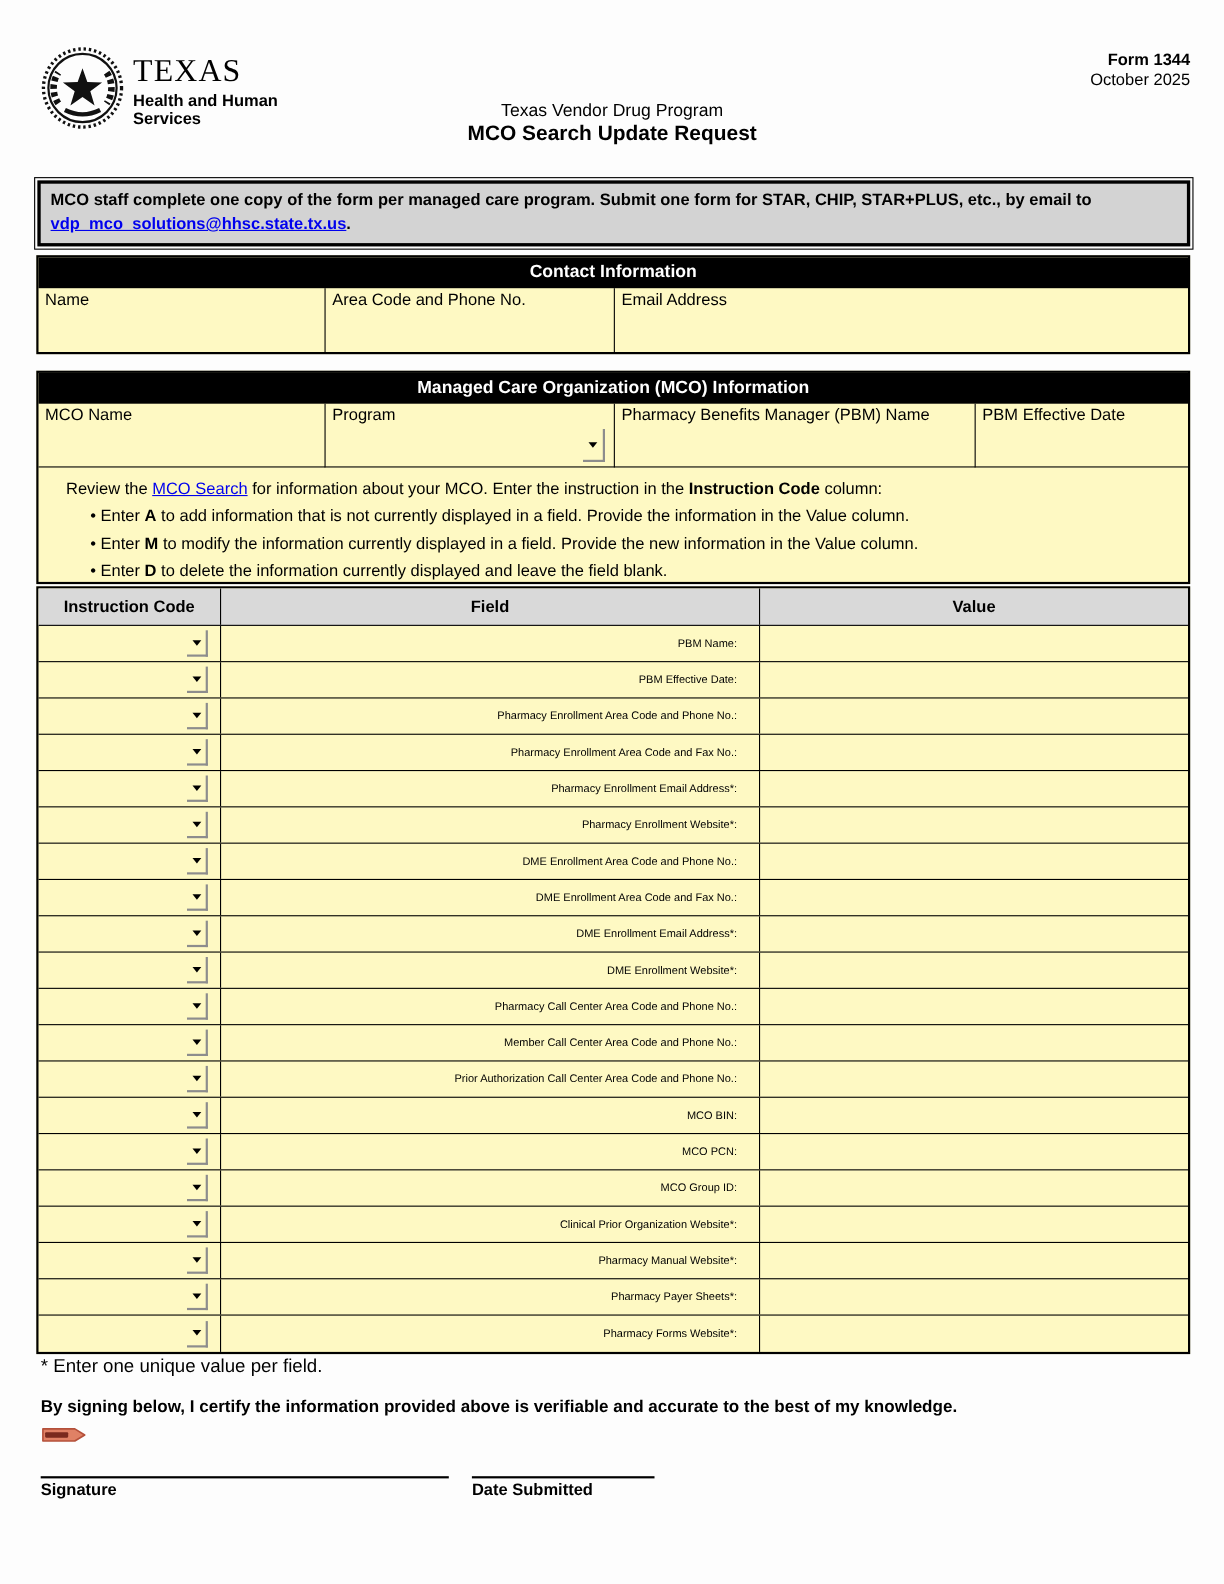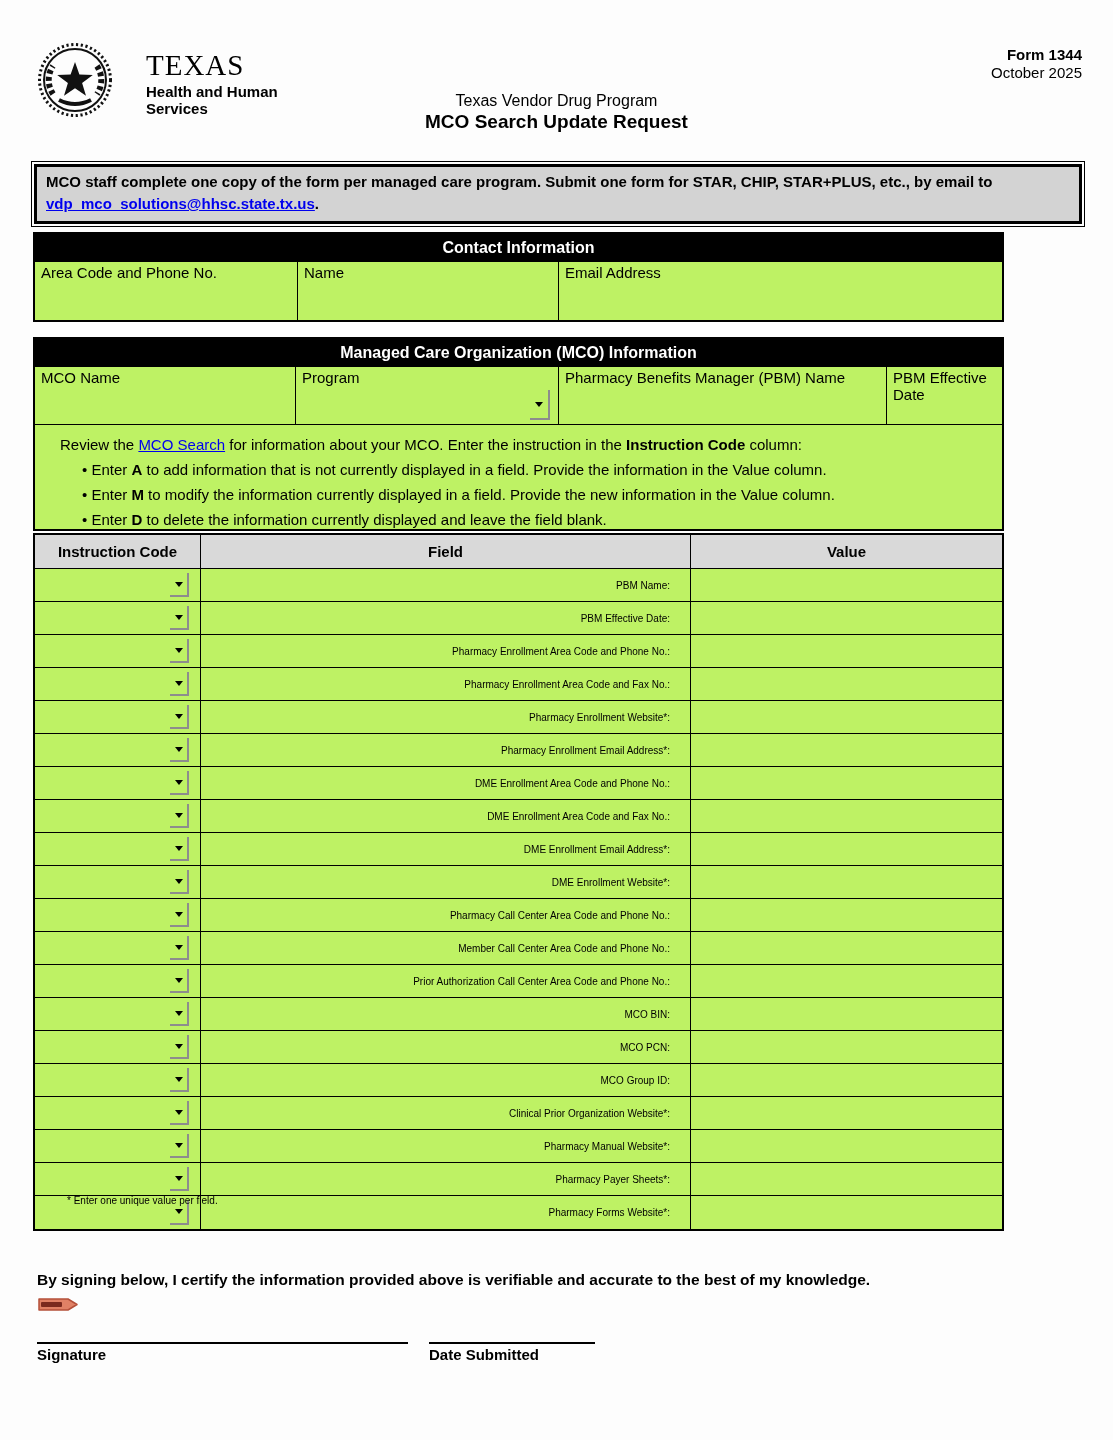--- a/index.html
+++ b/index.html
@@ -4,21 +4,21 @@
 <style>
   * { margin:0; padding:0; box-sizing:border-box; }
   html,body { background:#e9e9e9; }
   .page {
     position:relative; width:1113px; height:1440px; margin:0 auto;
     background:#fdfdfd; color:#000;
     font-family:"Liberation Sans", sans-serif; overflow:hidden;
   }
 
   
-  .logo-block { position:absolute; left:37px; top:42px; display:flex; align-items:flex-start;gap:25px; }
+  .logo-block { position:absolute; left:37px; top:42px; display:flex; align-items:flex-start; }
   .seal { width:76px; height:76px; }
   .logo-text { margin-left:8px; padding-top:9px; }
   .logo-texas { font-family:"Liberation Serif", serif; font-size:29px; letter-spacing:1px; line-height:1; font-weight:500; }
   .logo-hhs { font-size:15px; font-weight:bold; line-height:17px; margin-top:3px; }
 
   .form-meta { position:absolute; right:31px; top:46px; text-align:right; font-size:15px; line-height:18px; }
   .form-number { font-weight:bold; }
 
   .title-block { position:absolute; left:0; right:0; top:92px; text-align:center; }
   .program-title { font-size:16px; }
@@ -26,21 +26,21 @@
 
   
   .instruction-box {
     position:absolute; left:34px; top:164px; width:1048px;
     background:#d3d3d3; border:3px solid #000; outline:1px solid #000; outline-offset:2px;
     padding:4px 9px 6px; font-size:15px; font-weight:bold; line-height:22px;
   }
   a.email-link, a.doc-link { color:#0000ee; text-decoration:underline; cursor:pointer; }
 
   
-  .tbl { position:absolute; left:33px; width:971px; border:2px solid #000; background:#bef264; }
+  .tbl { position:absolute; left:33px; width:1049px; border:2px solid #000; background:#fef9c3; }
   .bar { height:28px; background:#000; color:#fff; font-weight:bold; font-size:16px; text-align:center; line-height:27px; }
   .frow { display:flex; }
   .fcell { font-size:15px; padding:2px 6px; border-right:1px solid #000; position:relative; }
   .fcell:last-child { border-right:none; }
 
   .contact-tbl { top:232px; }
   .contact-tbl .fcell { height:58px; }
   .c-name { width:261px; } .c-phone { width:263px; } .c-email { flex:1; }
 
   .mco-tbl { top:337px; }
@@ -69,21 +69,21 @@
   .trow { display:flex; height:33px; border-bottom:1px solid #000; }
   .trow:last-child { border-bottom:none;justify-content:space-between; }
   .tcell { border-right:1px solid #000; display:flex; align-items:center; }
   .tcell:last-child { border-right:none; }
   .code-cell { justify-content:flex-end; padding-right:11px; }
   .code-cell .dd { height:24px; width:19px; }
   .field-cell { justify-content:flex-end; padding-right:20px; font-size:10px; }
   .value-cell { cursor:text; }
 
   
-  .footnote { position:absolute; left:37px; top:1195px; font-size:10px;margin-left:30px; }
+  .footnote { position:absolute; left:37px; top:1232px; font-size:17px; }
   .certification { position:absolute; left:37px; top:1271px; font-size:15.5px; font-weight:bold; }
   .sign-tag { position:absolute; left:37px; top:1297px; width:42px; height:15px; cursor:pointer; }
 
   .sig-area { position:absolute; left:37px; top:1342px; display:flex; }
   .sig-line { border-top:2px solid #000; font-size:15px; font-weight:bold; padding-top:2px; }
   .sig-signature { width:371px; }
   .sig-date { width:166px; margin-left:21px; }
 </style>
 </head>
 <body>
@@ -118,22 +118,22 @@
     <div class="form-title">MCO Search Update Request</div>
   </div>
 
   <div class="instruction-box">
     <span>MCO staff complete one copy of the form per managed care program. Submit one form for STAR, CHIP, STAR+PLUS, etc., by email to </span><a class="email-link">vdp_mco_solutions@hhsc.state.tx.us</a><span>.</span>
   </div>
 
   <div class="tbl contact-tbl">
     <div class="bar">Contact Information</div>
     <div class="frow">
+      <div class="fcell c-name"><span>Name</span></div>
       <div class="fcell c-phone"><span>Area Code and Phone No.</span></div>
-      <div class="fcell c-name"><span>Name</span></div>
       <div class="fcell c-email"><span>Email Address</span></div>
     </div>
   </div>
 
   <div class="tbl mco-tbl">
     <div class="bar">Managed Care Organization (MCO) Information</div>
     <div class="frow mco-row">
       <div class="fcell m-name"><span>MCO Name</span></div>
       <div class="fcell m-program">
         <span>Program</span>
@@ -200,31 +200,31 @@
       <div class="tcell field-cell col-field">Pharmacy Enrollment Area Code and Fax No.:</div>
       <div class="tcell value-cell col-value"></div>
     </div>
 
     <div class="trow">
       <div class="tcell code-cell col-code">
         <span class="dd">
               <span class="dd-arrow"></span>
             </span>
       </div>
+      <div class="tcell field-cell col-field">Pharmacy Enrollment Email Address*:</div>
+      <div class="tcell value-cell col-value"></div>
+    </div>
+
+    <div class="trow">
+      <div class="tcell code-cell col-code">
+        <span class="dd">
+              <span class="dd-arrow"></span>
+            </span>
+      </div>
       <div class="tcell field-cell col-field">Pharmacy Enrollment Website*:</div>
-      <div class="tcell value-cell col-value"></div>
-    </div>
-
-    <div class="trow">
-      <div class="tcell code-cell col-code">
-        <span class="dd">
-              <span class="dd-arrow"></span>
-            </span>
-      </div>
-      <div class="tcell field-cell col-field">Pharmacy Enrollment Email Address*:</div>
       <div class="tcell value-cell col-value"></div>
     </div>
 
     <div class="trow">
       <div class="tcell code-cell col-code">
         <span class="dd">
               <span class="dd-arrow"></span>
             </span>
       </div>
       <div class="tcell field-cell col-field">DME Enrollment Area Code and Phone No.:</div>

